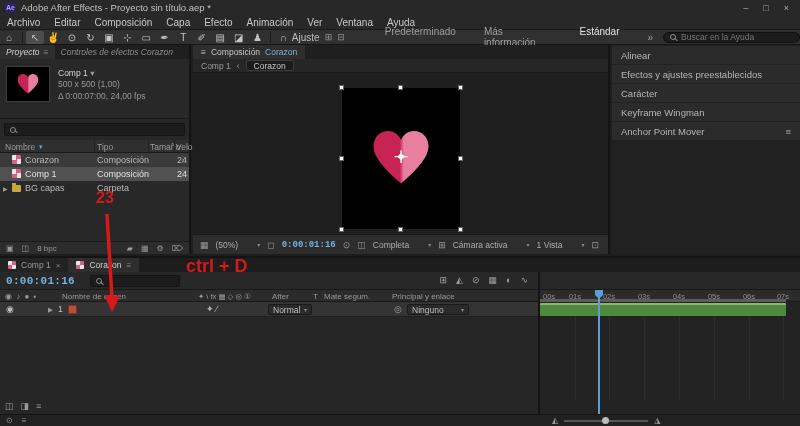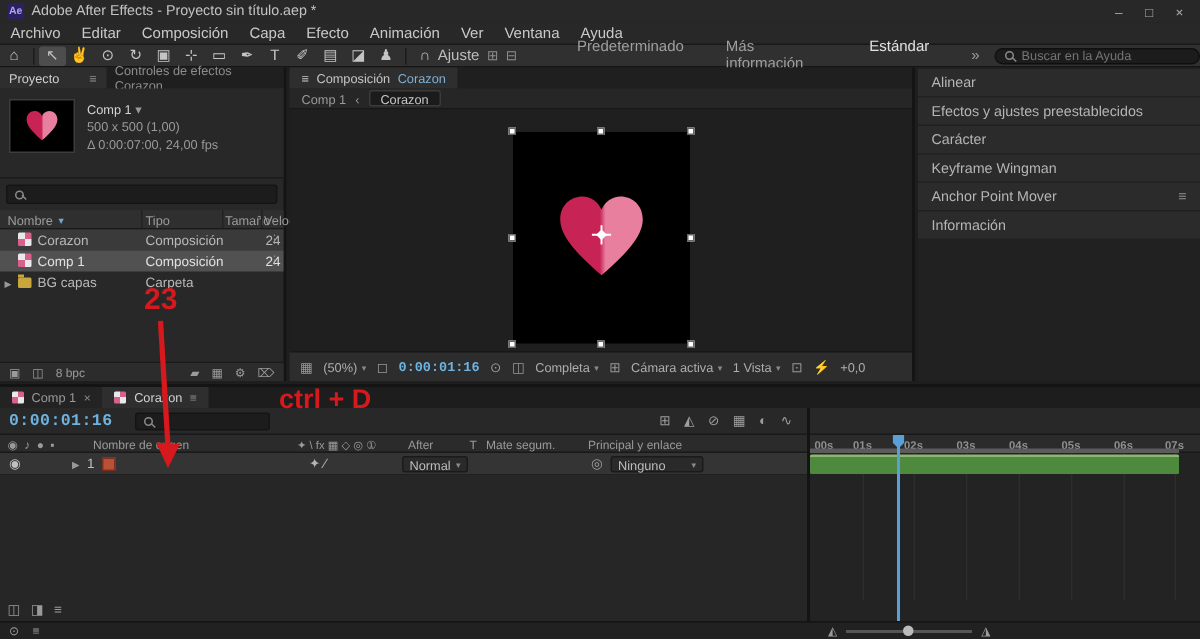--- a/index.html
+++ b/index.html
@@ -41,21 +41,21 @@
     display:inline-block; flex:0 0 auto; }
   .mag::after { content:""; position:absolute; width:4px; height:1.2px; background:#8a8a8a;
     transform:rotate(45deg); right:-3px; bottom:-1px; }
 
   
   .panel { position:absolute; background:#282828; }
 
   
   #project-panel { left:0; top:45px; width:191px; height:209px; border-right:2px solid #141414; }
   .ptabs { height:14px; background:#1f1f1f; display:flex; font-size:8.5px; align-items:stretch; }
-  .ptab { display:flex; align-items:center; gap:20px; padding:0 6px; color:#8d8d8d; }
+  .ptab { display:flex; align-items:center; gap:4px; padding:0 6px; color:#8d8d8d;font-style:italic; }
   .ptab.active { background:#2e2e2e; color:#cfcfcf; }
   .pmenu { color:#8f8f8f; }
   .preview { position:absolute; left:0; top:14px; right:0; height:60px; background:#282828;
     border-bottom:1px solid #1b1b1b; display:flex; gap:8px; padding:7px 6px; }
   .thumb { width:44px; height:36px; background:#000; border:1px solid #3c3c3c;
     display:flex; align-items:center; justify-content:center; flex:0 0 auto; }
   .pv-text { font-size:8.5px; color:#999; line-height:1.35; padding-top:2px; }
   .pv-name { color:#d4d4d4; }
   .psearch { position:absolute; left:4px; top:78px; right:4px; height:13px; background:#1c1c1c;
     border:1px solid #141414; border-radius:2px; display:flex; align-items:center; gap:5px; padding:0 5px; }
@@ -99,21 +99,21 @@
   .stage { position:absolute; left:50%; top:15px; transform:translateX(-50%); width:118px; height:141px; background:#000; }
   .handle { position:absolute; width:5px; height:5px; background:#fff; border:1px solid #666; z-index:3; }
   .h-nw{left:-3px;top:-3px;} .h-n{left:50%;margin-left:-3px;top:-3px;} .h-ne{right:-3px;top:-3px;}
   .h-e{right:-3px;top:50%;margin-top:-3px;} .h-se{right:-3px;bottom:-3px;} .h-s{left:50%;margin-left:-3px;bottom:-3px;}
   .h-sw{left:-3px;bottom:-3px;} .h-w{left:-3px;top:50%;margin-top:-3px;}
   .heart-svg { position:absolute; left:50%; top:50%; transform:translate(-50%,-52%); }
   .cfooter { position:absolute; left:0; bottom:0; right:0; height:20px; background:#2d2d2d;
     border-top:1px solid #181818; display:flex; align-items:center; gap:7px; padding:0 7px;
     font-size:8.5px; color:#aeaeae; white-space:nowrap; overflow:hidden; }
   .cf-icon { color:#989898; font-size:9px; }
-  .cf-select { display:flex; align-items:center; gap:3px; }
+  .cf-select { display:flex; align-items:center; gap:19px; }
   .cf-arrow { font-size:6px; color:#8a8a8a; }
   .cf-tc { color:#6fb3e0; font-family:"Liberation Mono", monospace; font-weight:bold; font-size:9px; }
 
   
   #right-panel { left:612px; top:45px; width:188px; height:209px; background:#212121; padding-top:1px; }
   .rp-item { height:18px; margin-bottom:1px; background:#2b2b2b; display:flex; align-items:center;
     justify-content:space-between; padding:0 9px; font-size:9.5px; color:#b5b5b5; }
   .rp-menu { color:#8f8f8f; }
 
   
@@ -151,21 +151,21 @@
     padding:0 4px; font-size:8.5px; color:#bdbdbd; }
   .l-mode { left:268px; width:44px; }
   .l-pick { left:394px; color:#9e9e9e; }
   .l-parent { left:407px; width:62px; }
   .t-footer-icons { position:absolute; left:5px; bottom:3px; display:flex; gap:7px; font-size:9px; color:#9a9a9a; }
 
   
   .graph { position:absolute; left:538px; top:14px; right:0; bottom:0; background:#232323; border-left:2px solid #141414; }
   .g-ctrl { height:18px; background:#282828; border-bottom:1px solid #191919; }
   .g-ruler { position:absolute; left:0; top:18px; right:0; height:12px; background:#2b2b2b;
-    border-bottom:1px solid #191919; font-size:7.5px; color:#8f8f8f;font-weight:bold; }
+    border-bottom:1px solid #191919; font-size:7.5px; color:#8f8f8f; }
   .rt { position:absolute; top:2px; transform:translateX(-50%); }
   .rt0{left:3px; transform:none;} .rt1{left:35px;} .rt2{left:69px;} .rt3{left:104px;}
   .rt4{left:139px;} .rt5{left:174px;} .rt6{left:209px;} .rt7{left:243px;}
   .gl { position:absolute; top:30px; bottom:14px; width:1px; background:#2d2d2d; }
   .gl1{left:35px;} .gl2{left:69px;} .gl3{left:104px;} .gl4{left:139px;}
   .gl5{left:174px;} .gl6{left:209px;} .gl7{left:243px;}
   .workarea { position:absolute; left:0; top:27px; width:246px; height:3px; background:#5c5c5c; }
   .layerbar { position:absolute; left:0; top:31px; width:246px; height:13px; border-radius:1px;
     background:linear-gradient(to bottom,#8fb671 0 2px,#4d8a3e 2px); }
   .playhead { position:absolute; left:58px; top:18px; bottom:0; width:2px; background:#5b9fd8; z-index:5; }
@@ -175,21 +175,21 @@
   
   #statusbar { left:0; top:414px; width:800px; height:12px; background:#212121; border-top:1px solid #141414;
     display:flex; align-items:center; font-size:8px; color:#9a9a9a; }
   .sb-icons { display:flex; gap:9px; padding-left:6px; }
   .sb-zoom { position:absolute; left:552px; display:flex; align-items:center; gap:6px; }
   .sb-track { width:84px; height:2px; background:#565656; position:relative; }
   .sb-thumb { position:absolute; left:38px; top:-3px; width:7px; height:7px; border-radius:50%; background:#bbb; }
 
   
   .anno { position:absolute; color:#d6191c; font-weight:bold; z-index:60; }
-  .anno-count { left:96px; top:189px; font-size:20px; }
+  .anno-count { left:96px; top:189px; font-size:16px; }
   .anno-shortcut { left:186px; top:256px; font-size:18px; }
   .anno-arrow { position:absolute; left:0; top:0; width:800px; height:426px; pointer-events:none; z-index:59; }
 </style>
 </head>
 <body>
 
 <div class="app">
 
   <div class="titlebar">
     <span class="appbadge">Ae</span>
@@ -405,23 +405,20 @@
     <div class="rp-item">
       <span>Carácter</span>
     </div>
     <div class="rp-item">
       <span>Keyframe Wingman</span>
     </div>
     <div class="rp-item">
       <span>Anchor Point Mover</span>
       <span class="rp-menu">≡</span>
     </div>
-    <div class="rp-item">
-      <span>Información</span>
-    </div>
   </div>
 
   <div class="panel" id="timeline">
     <div class="t-tabs">
       <span class="t-tab">
         <span class="mini-comp"></span>
         <span>Comp 1</span>
         <span class="t-close">×</span>
       </span>
       <span class="t-tab active">

